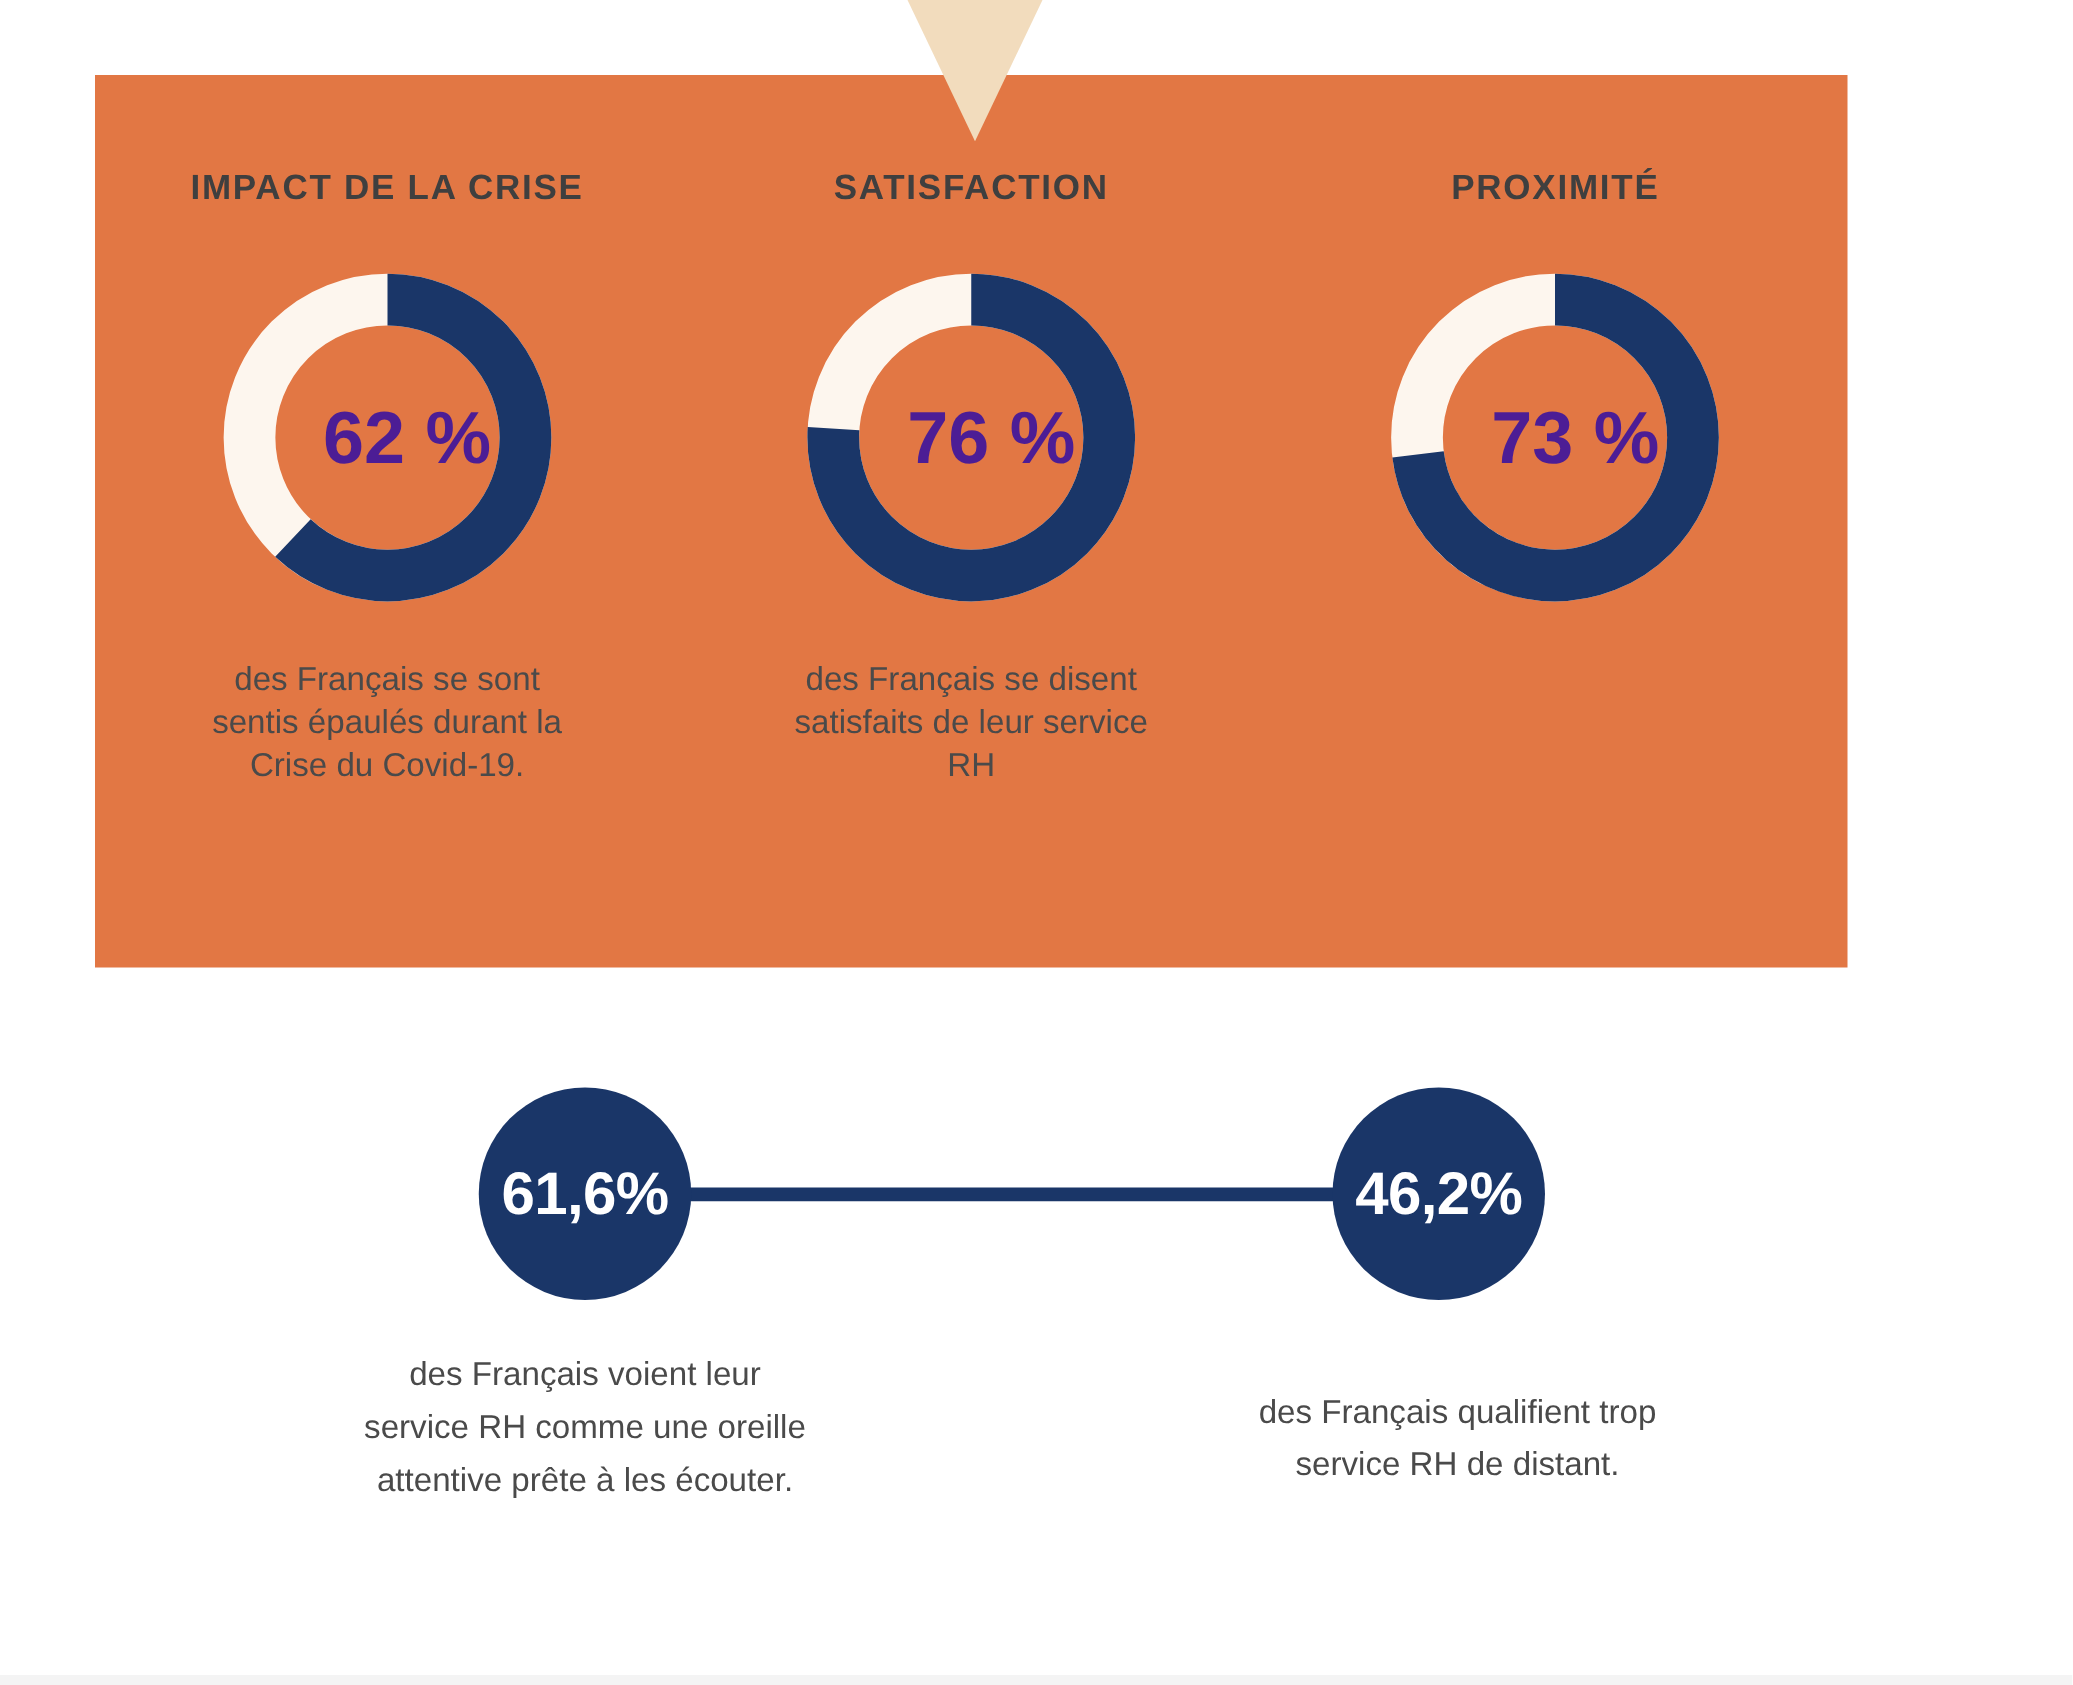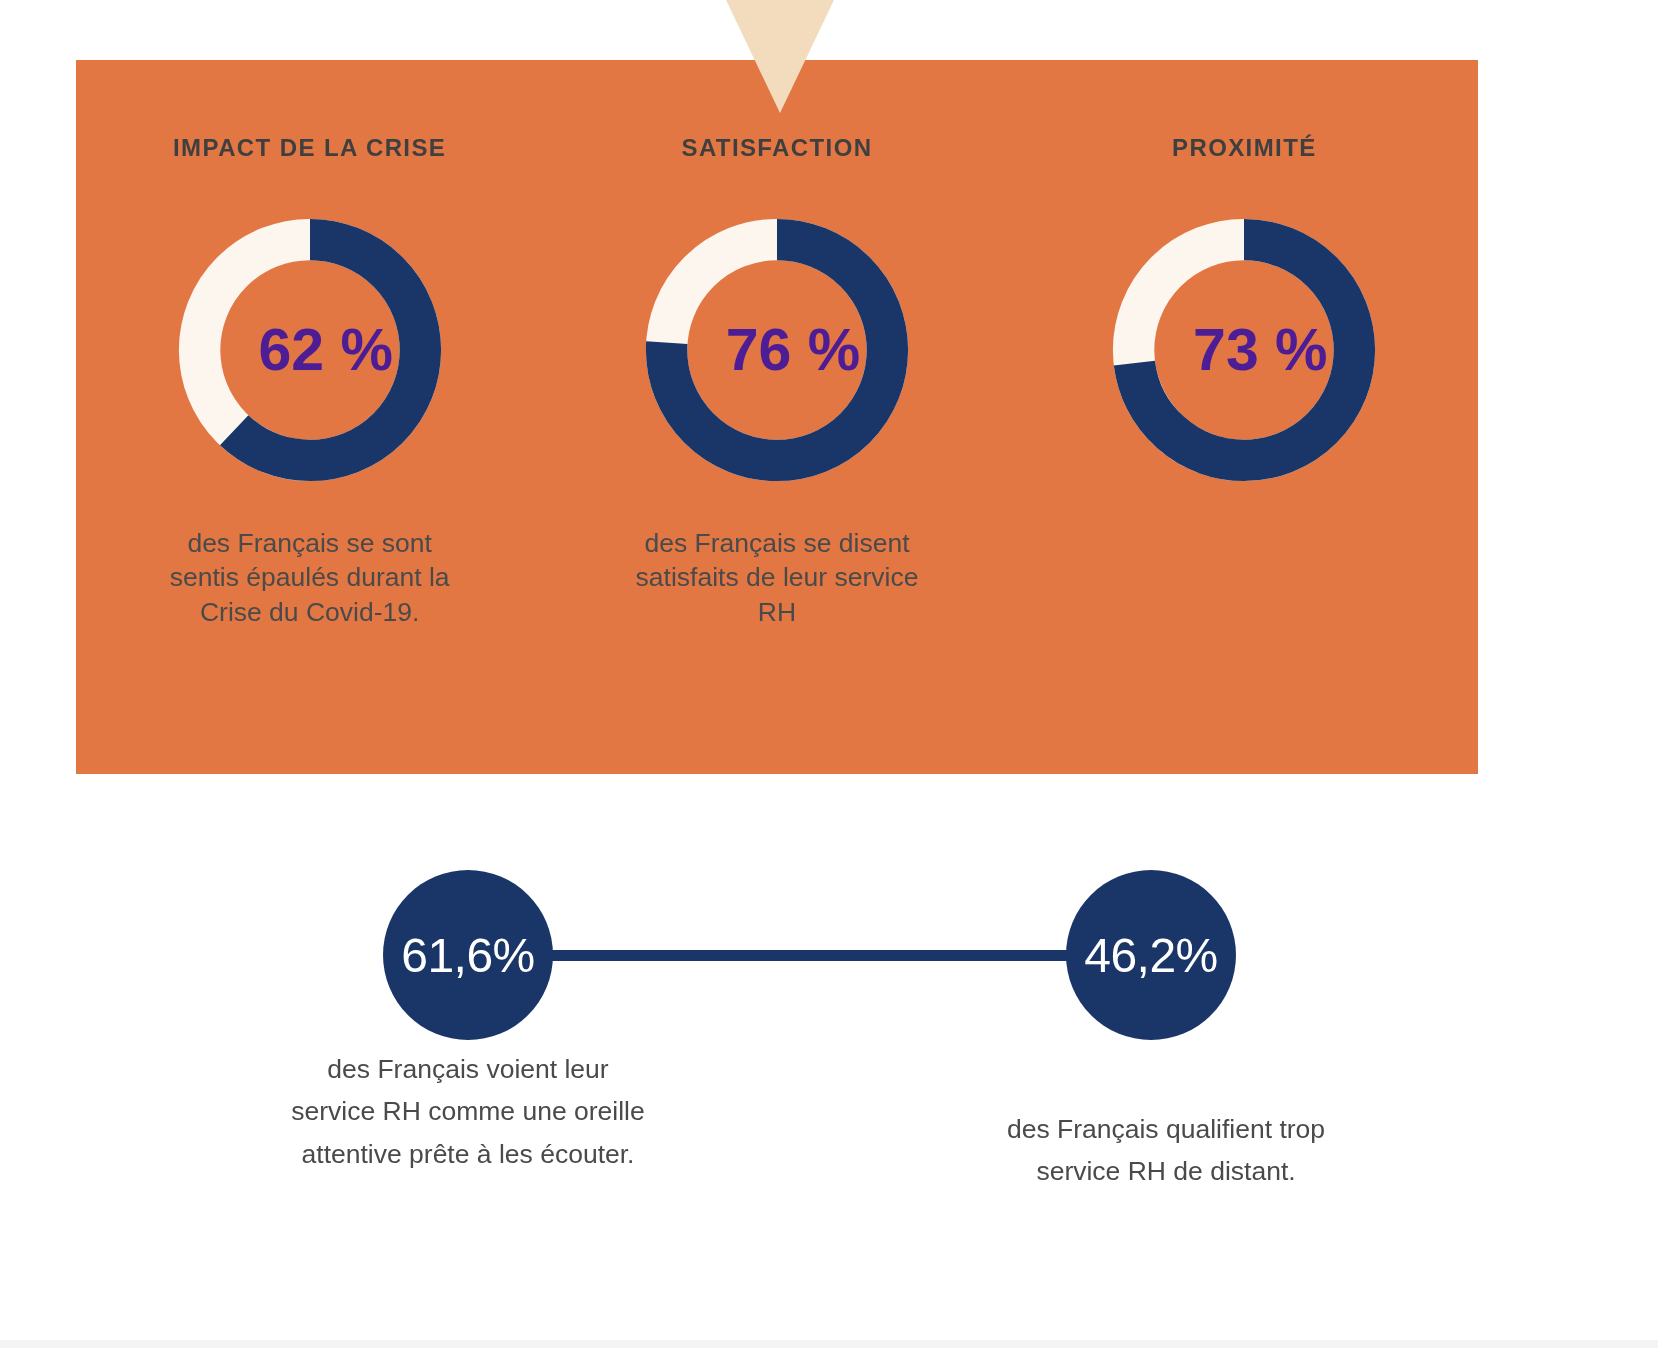--- a/index.html
+++ b/index.html
@@ -55,21 +55,21 @@
 
   .stat-col {
     flex: 1 1 0;
     display: flex;
     flex-direction: column;
     align-items: center;
     padding-top: 72px;
   }
 
   .stat-heading {
-    font-size: 24px;
+    font-size: 28px;
     font-weight: bold;
     letter-spacing: 1.4px;
     color: #3f3f3f;
     text-align: center;
     line-height: 1.32;
     text-transform: uppercase;
     min-height: 78px;
   }
 
   
@@ -133,37 +133,37 @@
     position: absolute;
     width: 170px;
     height: 170px;
     border-radius: 50%;
     background: #1a3668;
     display: flex;
     align-items: center;
     justify-content: center;
     color: #ffffff;
     font-size: 48px;
-    font-weight: normal;
+    font-weight: bold;
     z-index: 2;
     letter-spacing: -0.5px;
   }
 
   .bubble.left  { left: 383px;  top: 870px; }
   .bubble.right { left: 1066px; top: 870px; }
 
   .bottom-caption {
     position: absolute;
     text-align: center;
     font-size: 26.5px;
     line-height: 1.60;
     color: #4a4a4a;
   }
 
-  .bottom-caption.left  { left: 285px;  top: 1048px; width: 366px; }
+  .bottom-caption.left  { left: 285px;  top: 1078px; width: 366px; }
   .bottom-caption.right { left: 966px;  top: 1108px; width: 400px; }
 
   
   .bottom-strip {
     position: absolute;
     left: 0;
     bottom: 0;
     width: 1658px;
     height: 8px;
     background: #f4f4f4;

